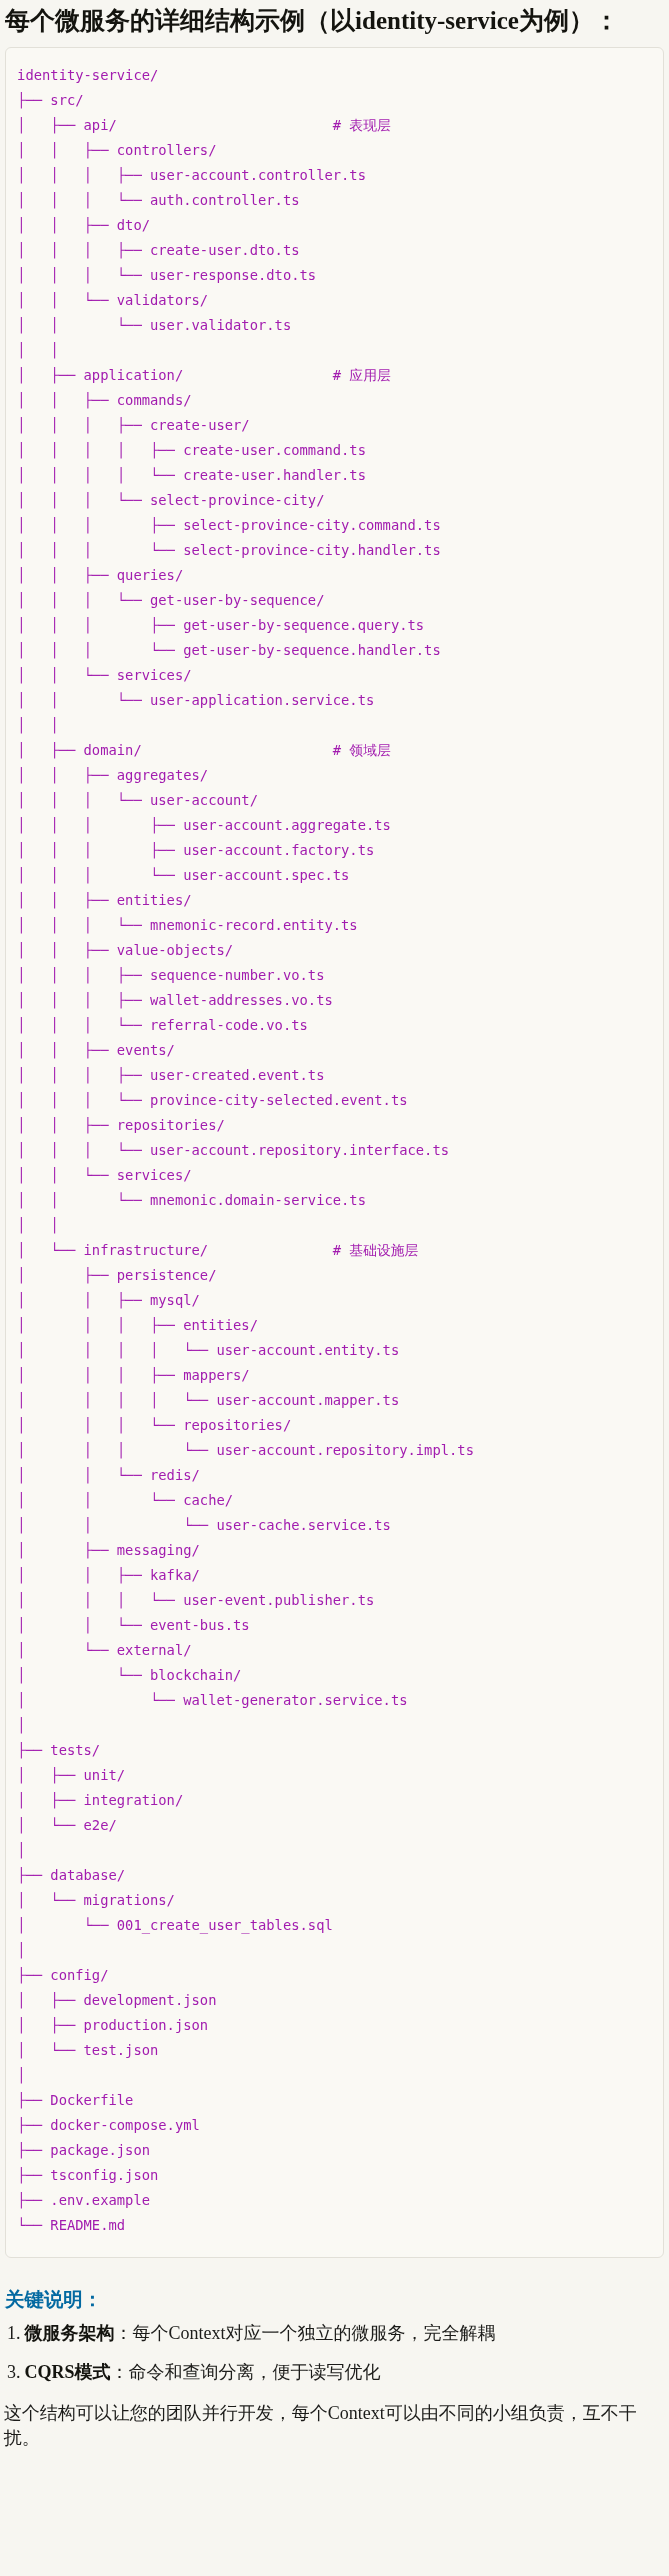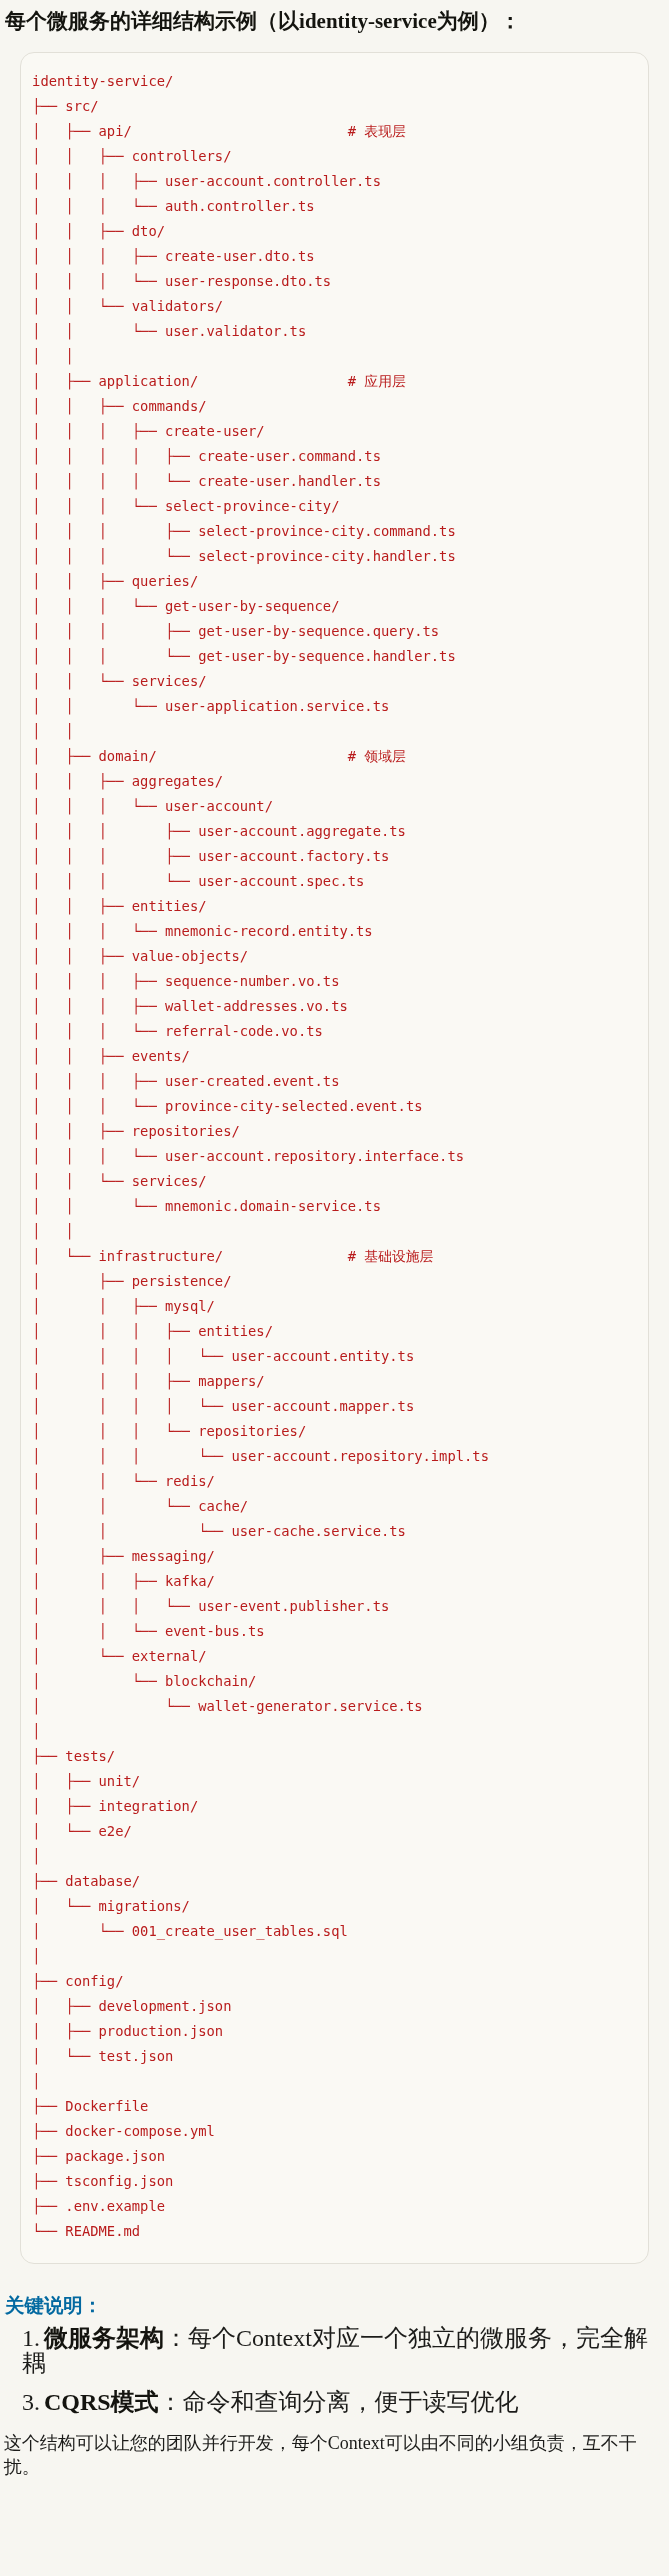--- a/index.html
+++ b/index.html
@@ -9,53 +9,53 @@
     width: 669px;
     font-family: "Liberation Serif", "DejaVu Serif", serif;
     color: #1c1c1a;
   }
   .page {
     width: 669px;
     box-sizing: border-box;
     padding: 5px 3.8px 6.3px 3.8px;
   }
   .doc-title {
-    font-size: 21px;
+    font-size: 25px;
     line-height: 30px;
     font-weight: bold;
     color: #14140f;
     margin: 1.3px 1.3px 10.6px 1.3px;
   }
   pre.code-block {
-    margin: 16px;
+    margin: 1px;
     background: #faf9f4;
     border: 0.6px solid #e2e0d8;
-    border-radius: 14px;
+    border-radius: 6px;
     padding: 15.6px 10px 19px 11.3px;
     font-family: "DejaVu Sans Mono", "Liberation Mono", monospace;
     font-size: 13.8px;
     line-height: 25px;
-    color: #b91c1c;
+    color: #a21caf;
     white-space: pre;
     overflow: hidden;
   }
   .notes {
     margin: 29px 1.3px 0 1.3px;
   }
   .notes-heading {
     font-size: 19.4px;
     line-height: 26px;
     font-weight: bold;
     color: #0369a1;
     margin: 0 0 7.5px 0;
   }
   .note-item {
-    font-size: 24px;
+    font-size: 18px;
     line-height: 24.4px;
-    margin: 0 0 15px 17px;
+    margin: 0 0 15px 2px;
   }
   .note-item .num {
     margin-right: 3.8px;
   }
   .note-item b {
     font-weight: bold;
     color: #14140f;
   }
   .footer-para {
     font-size: 18px;

